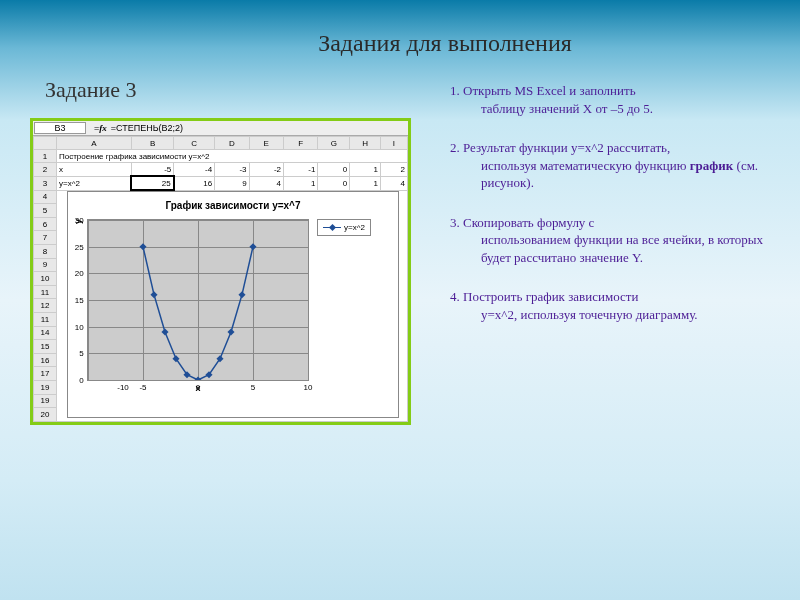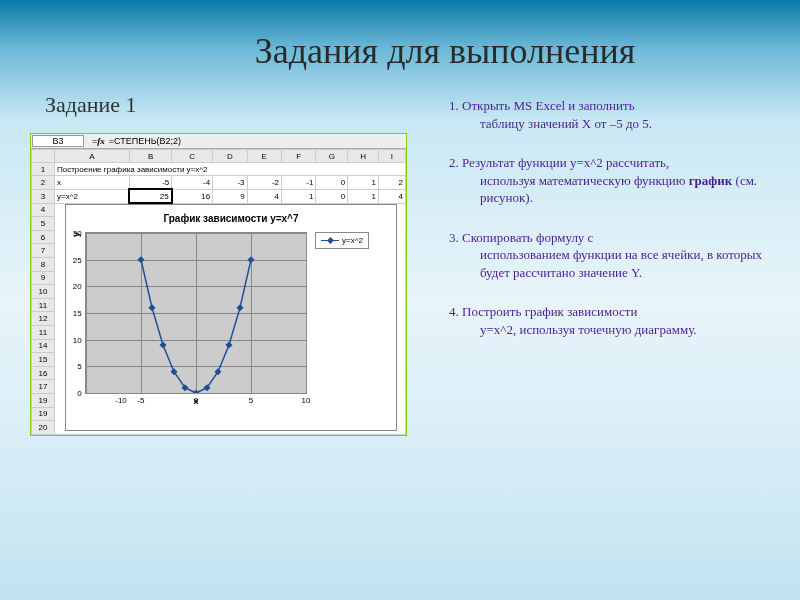--- a/index.html
+++ b/index.html
@@ -1,22 +1,22 @@
 <!DOCTYPE html>
 <html><head>
 <meta charset="utf-8">
 <style>
 html,body{margin:0;padding:0;width:800px;height:600px;font-family:"Times New Roman",serif;overflow:hidden}
 body{background:linear-gradient(180deg,#0a7ba8 0%,#6bb8d6 8%,#c8e8f4 20%,#e8f4fa 50%,#d4ecf6 80%,#c0e2f0 100%)}
 .slide{padding:20px 30px;box-sizing:border-box;height:100%}
-.title{font-size:36px;color:#2a2a2a;text-align:center;margin:10px 0 20px 90px}
+.title{font-size:24px;color:#2a2a2a;text-align:center;margin:10px 0 20px 90px}
 .content{display:flex;gap:30px}
 .left{flex:0 0 380px}
 .subtitle{font-size:22px;color:#333;margin:0 0 15px 15px}
-.excel{background:#0ea5e9;border:1px solid #84cc16;font-family:Arial,sans-serif;font-size:9px;width:375px}
+.excel{background:#0ea5e9;border:3px solid #84cc16;font-family:Arial,sans-serif;font-size:9px;width:375px}
 .fbar{display:flex;align-items:center;border-bottom:1px solid #aaa;background:#eee;padding:1px}
 .fbar .nm{width:50px;text-align:center;border:1px solid #999;background:#fff;margin-right:8px;font-size:9px}
 .fbar .fx{font-style:italic;font-weight:bold;margin-right:4px;font-family:serif}
 .grid{border-collapse:collapse;width:100%}
 .grid th,.grid td{border:1px solid #ccc;font-size:8px;height:12px;text-align:right;padding:0 2px;background:#fff}
 .grid th{background:#e8e8e8;font-weight:normal;text-align:center}
 .grid .rh{background:#e8e8e8;text-align:center;width:18px}
 .grid .tl{text-align:left;font-weight:normal}
 .grid .sel{border:2px solid #000!important}
 .chartcell{position:relative;padding:0!important;height:230px!important}
@@ -40,21 +40,21 @@
 .right li{margin-bottom:22px;line-height:1.35}
 .right li .ind{padding-left:18px;display:block}
 </style>
 </head>
 <body>
 
 <div class="slide">
   <div class="title">Задания для выполнения</div>
   <div class="content">
     <div class="left">
-      <div class="subtitle">Задание 1</div>
+      <div class="subtitle">Задание 3</div>
       <div class="excel">
         <div class="fbar">
           <span class="nm">B3</span>
           <span>=</span>
           <span class="fx">fx</span>
           <span>=СТЕПЕНЬ(B2;2)</span>
         </div>
         <table class="grid">
           <tbody>
               <tr>

